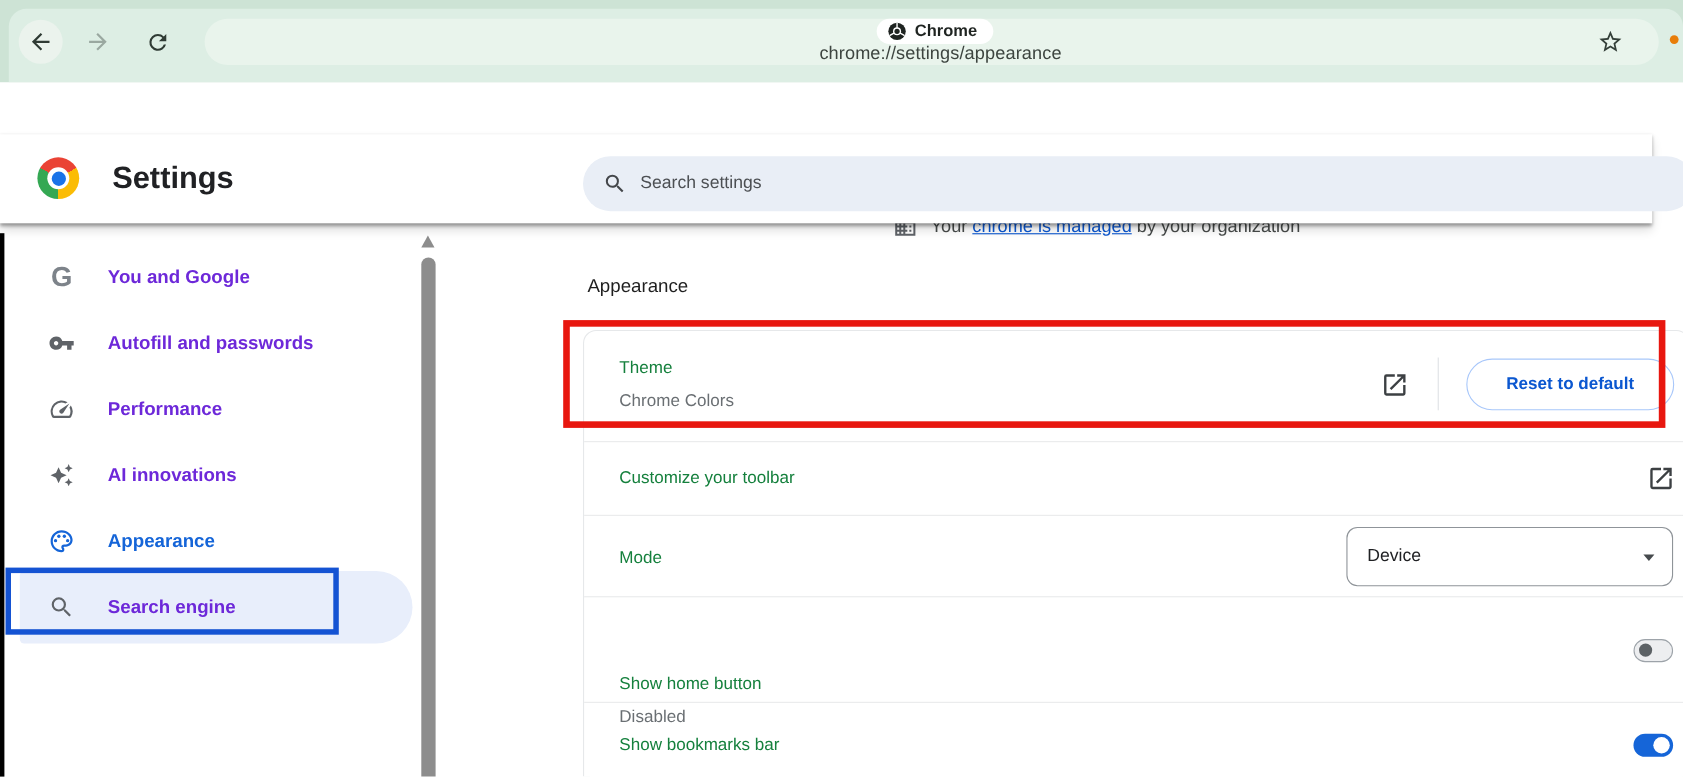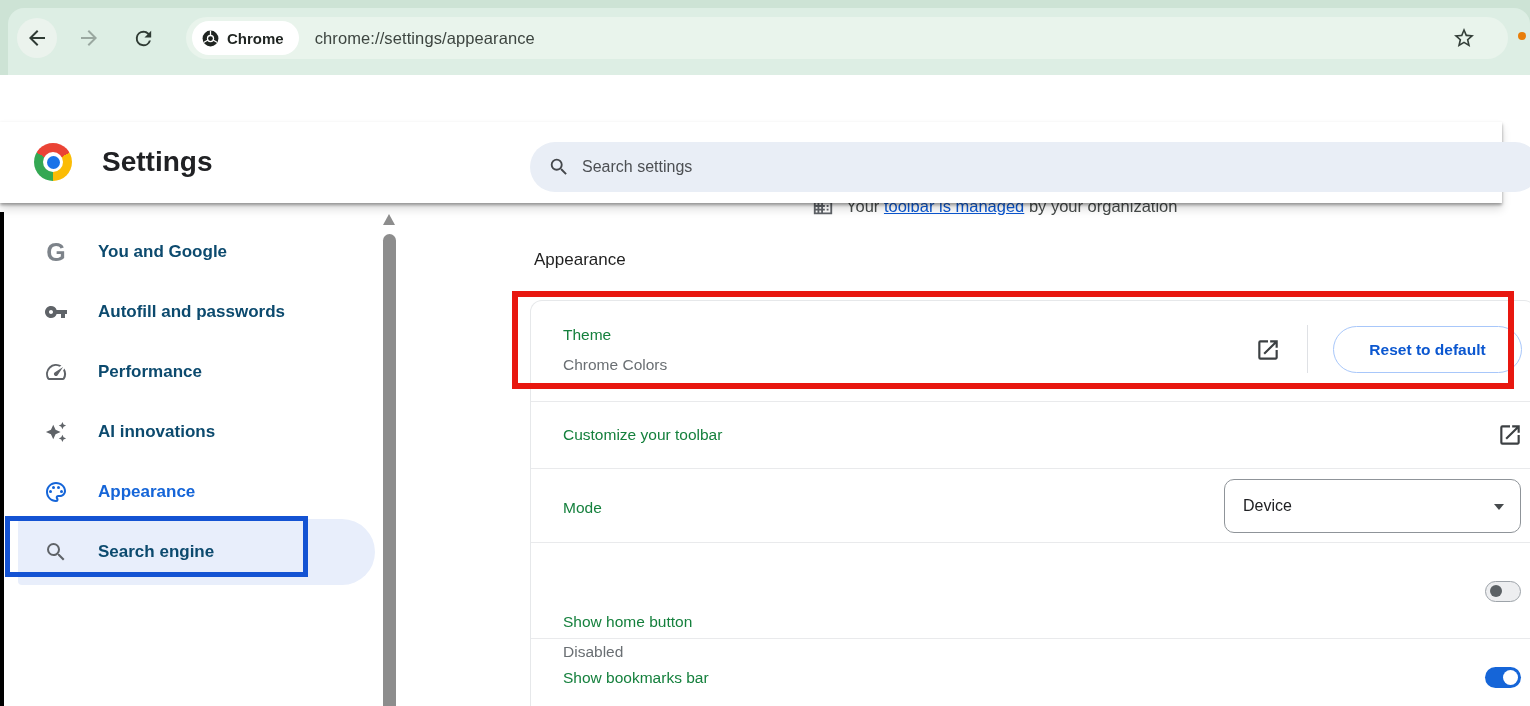--- a/index.html
+++ b/index.html
@@ -9,21 +9,21 @@
 
   
   .chrome-frame { left:0; top:0; width:1530px; height:75px; background:#cde3d5; }
   .chrome-toolbar { left:8px; top:8px; width:1522px; height:67px; background:#ddeee4;
     border-radius:16px 16px 0 0; }
   .nav-circle { left:9px; top:10px; width:40px; height:40px; border-radius:50%;
     background:#ebf3ed; display:flex; align-items:center; justify-content:center; cursor:pointer; }
   .nav-icon { width:26px; height:26px; display:flex; align-items:center; justify-content:center; }
   .fwd { left:68px; top:17px; } .reload { left:122px; top:17px; cursor:pointer; }
   .url-pill { left:178px; top:9px; width:1322px; height:42px; border-radius:21px;
-    background:#e9f4ec; display:flex; align-items:center; }
+    background:#e9f4ec; display:flex; align-items:center;flex-direction:column; }
   .site-badge { margin-left:6px; height:34px; border-radius:17px; background:#ffffff;
     display:flex; align-items:center; padding:0 15px 0 9px; gap:7px; cursor:pointer; }
   .site-badge-label { font-size:15px; font-weight:700; color:#1f2421; }
   .url-text { margin-left:16px; font-size:16.5px; color:#3d4540; letter-spacing:.1px; }
   .star-btn { position:absolute; left:1266px; top:9px; width:24px; height:24px; cursor:pointer; }
   .ext-dot { position:absolute; left:1510px; top:24px; width:8px; height:8px; border-radius:50%;
     background:#e87d09; }
 
   
   .bm-strip { left:0; top:75px; width:1530px; height:47px; background:#ffffff; }
@@ -51,21 +51,21 @@
   .banner-text { font-size:16.5px; color:#474b4a; white-space:nowrap; }
   .banner-link { color:#0b57d0; text-decoration:underline; cursor:pointer; }
 
   
   .sidebar { left:0; top:212px; width:400px; height:494px; background:#fff; z-index:2; }
   .black-strip { left:0; top:0; width:4px; height:494px; background:#000; }
   .nav-list { position:absolute; left:0; top:10px; width:380px; }
   .nav-item { position:relative; height:60px; display:flex; align-items:center; cursor:pointer; z-index:2; }
   .nav-item .ic { position:absolute; left:44px; width:24px; height:24px; display:flex;
     align-items:center; justify-content:center; }
-  .nav-item .lbl { position:absolute; left:98px; font-size:17px; font-weight:600; color:#0c4a6e; }
+  .nav-item .lbl { position:absolute; left:98px; font-size:17px; font-weight:600; color:#6d28d9; }
   .nav-item.selected .lbl { color:#1565d8; }
   .g-letter { font-size:25px; font-weight:700; color:#7d838a; line-height:24px; }
   .sel-pill { left:18px; top:307px; width:357px; height:66px; background:#e8eefb;
     border-radius:4px 33px 33px 4px; z-index:1; }
   .debug-blue { left:5px; top:304px; width:303px; height:61px; border:5px solid #1453d3; z-index:3; }
   .side-scrollbar-arrow { left:383px; top:2px; width:0; height:0; cursor:pointer;
     border-left:6.5px solid transparent; border-right:6.5px solid transparent;
     border-bottom:11px solid #8d8d8d; }
   .side-scroll-thumb { left:383px; top:22px; width:13px; height:472px; background:#8d8d8d;
     border-radius:7px 7px 0 0; cursor:grab; }
@@ -166,21 +166,21 @@
 </div>
 
 <div class="abs banner">
   <span>
     <svg width="22" height="22" viewBox="0 0 24 24" fill="#5f6368">
         <path d="M12 7V3H2v18h20V7H12zM6 19H4v-2h2v2zm0-4H4v-2h2v2zm0-4H4V9h2v2zm0-4H4V5h2v2zm4 12H8v-2h2v2zm0-4H8v-2h2v2zm0-4H8V9h2v2zm0-4H8V5h2v2zm10 12h-8v-2h2v-2h-2v-2h2v-2h-2V9h8v10zm-2-8h-2v2h2v-2zm0 4h-2v2h2v-2z"></path>
       </svg>
   </span>
   <span class="banner-text">
     <span>Your </span>
-    <span class="banner-link">toolbar is managed</span>
+    <span class="banner-link">chrome is managed</span>
     <span> by your organization</span>
   </span>
 </div>
 
 <div class="abs settings-header">
   <div class="abs chrome-logo"></div>
   <div class="abs settings-title">Settings</div>
   <div class="abs search-pill">
     <span class="s-icon">
       <svg width="22" height="22" viewBox="0 0 24 24" fill="#44474b">

